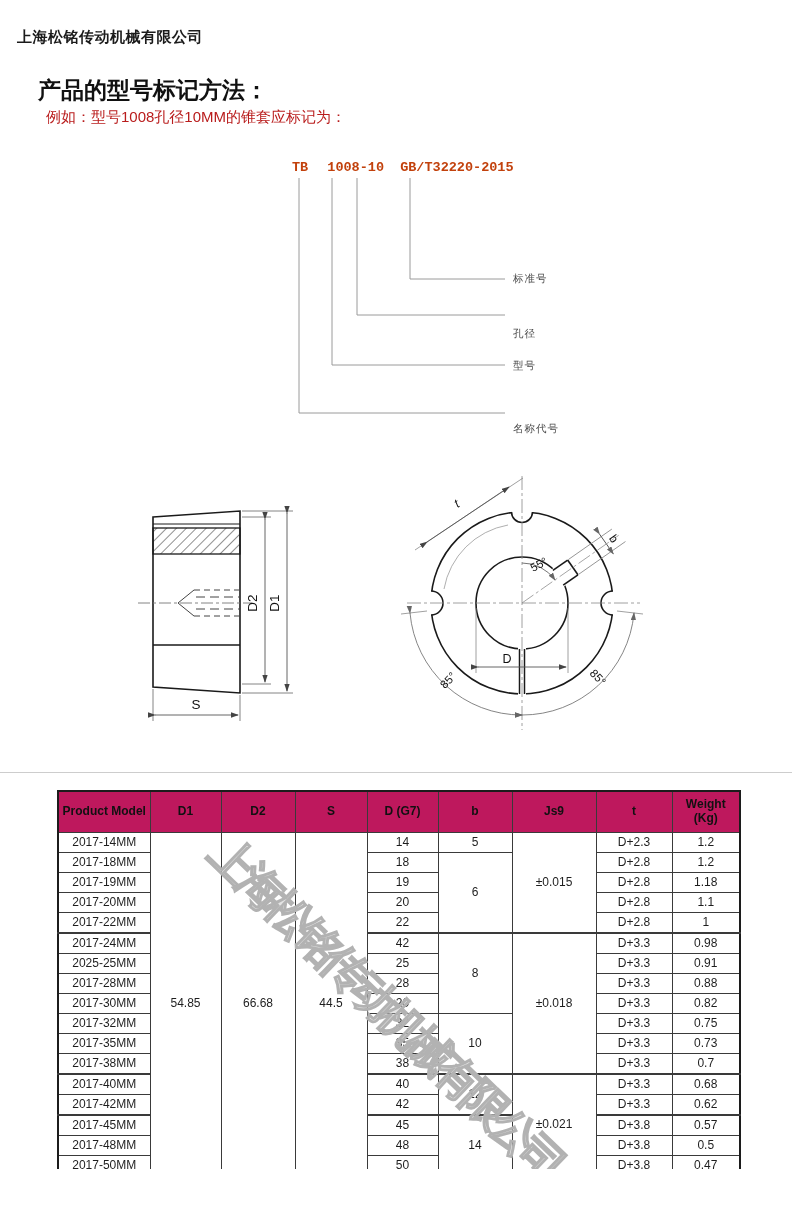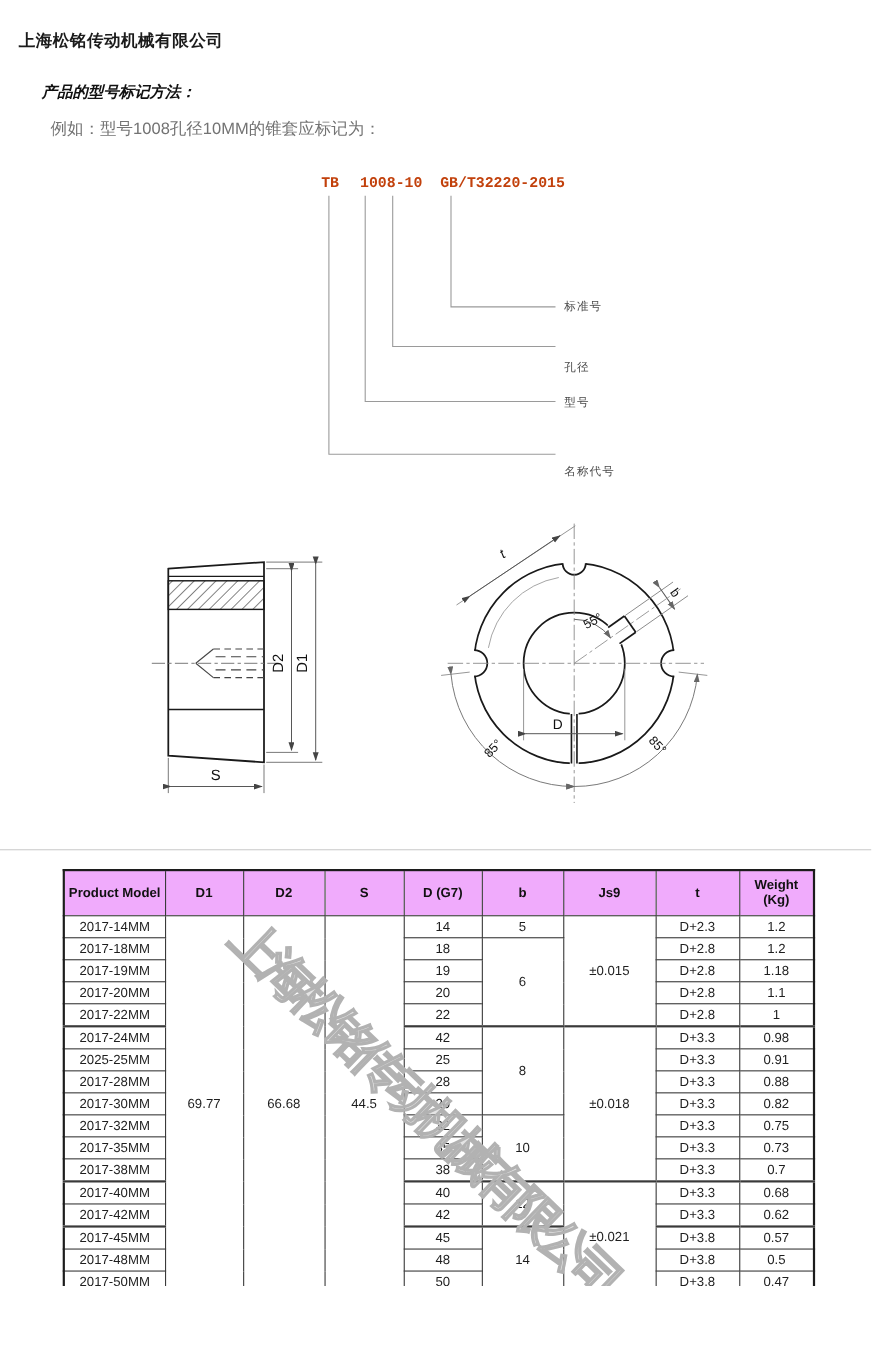--- a/index.html
+++ b/index.html
@@ -3,22 +3,22 @@
 <meta charset="utf-8">
 <style>
   html,body{margin:0;padding:0;background:#ffffff;}
   #page{position:relative;width:800px;height:1169px;background:#fff;overflow:hidden;
         font-family:"Liberation Sans","DejaVu Sans",sans-serif;color:#222;padding-left:28px;}
 
   .abs{position:absolute;}
 
   
   .company{left:17px;top:28px;font-size:15px;font-weight:bold;color:#1b1b1b;letter-spacing:.5px;}
-  .section-title{left:38px;top:75px;font-size:14px;font-weight:bold;color:#111;font-style:italic;}
-  .example{left:46px;top:108px;font-size:15px;color:#737373;}
+  .section-title{left:38px;top:75px;font-size:23px;font-weight:bold;color:#111;}
+  .example{left:46px;top:108px;font-size:15px;color:#b91c1c;}
 
   
   .code-line{left:292px;top:160px;font-family:Liberation Mono, monospace;
              font-size:13.5px;font-weight:bold;color:#c2410c;white-space:nowrap;}
   .code-line span{display:inline-block;}
   .code-model{margin-left:11px;}
   .code-std{margin-left:8px;}
   .leader-svg{left:290px;top:174px;}
   .mark-label{font-family:"Liberation Serif","DejaVu Serif",serif;font-size:10.5px;color:#4a4a4a;letter-spacing:1px;}
   .lbl-standard{left:513px;top:272px;}
@@ -33,21 +33,21 @@
 
   
   .hairline{left:0;top:772px;width:792px;height:1px;background:#cdcdcd;}
 
   
   .spec-table{left:57px;top:790px;border-collapse:collapse;table-layout:fixed;
               font-size:12px;color:#1e1e1e;}
   .spec-table td,.spec-table th{border:1px solid #3a3a3a;text-align:center;vertical-align:middle;
               padding:0;height:19px;line-height:1.15;overflow:hidden;}
   .spec-table{border:2px solid #1c1c1c;}
-  .spec-table th{background:#f0abfc;font-weight:bold;height:40px;font-size:12px;color:#111;}
+  .spec-table th{background:#be185d;font-weight:bold;height:40px;font-size:12px;color:#111;}
   .spec-table tr.gsep td{border-top-width:2px;}
 
   
   .watermark{left:238px;top:824px;font-size:45px;font-weight:bold;white-space:nowrap;
              letter-spacing:-6px;color:rgba(190,190,190,.42);
              -webkit-text-stroke:1.5px #b2b2b2;
              transform:rotate(44deg);transform-origin:0 0;pointer-events:none;z-index:6;}
 </style>
 </head>
 <body>
@@ -206,21 +206,21 @@
       <th>D2</th>
       <th>S</th>
       <th>D (G7)</th>
       <th>b</th>
       <th>Js9</th>
       <th>t</th>
       <th>Weight (Kg)</th>
     </tr>
     <tr>
       <td>2017-14MM</td>
-      <td rowspan="17">69.77</td>
+      <td rowspan="17">54.85</td>
       <td rowspan="17">66.68</td>
       <td rowspan="17">44.5</td>
       <td>14</td>
       <td>5</td>
       <td rowspan="5">±0.015</td>
       <td>D+2.3</td>
       <td>1.2</td>
     </tr>
     <tr>
       <td>2017-18MM</td>

